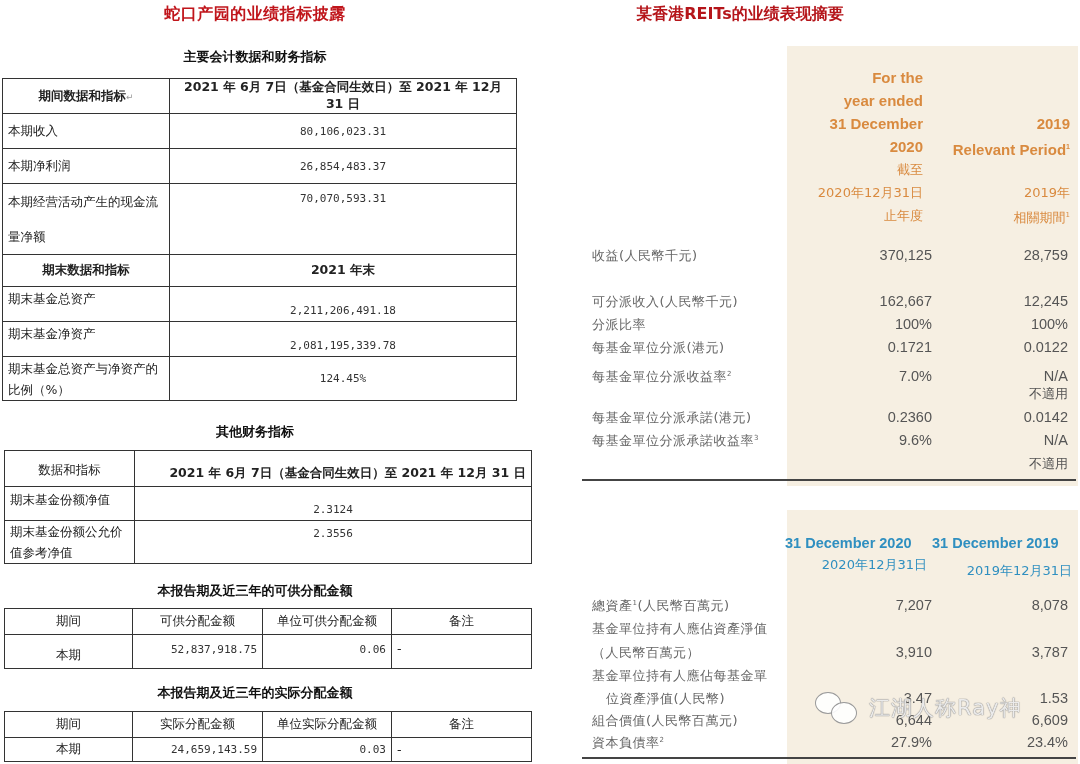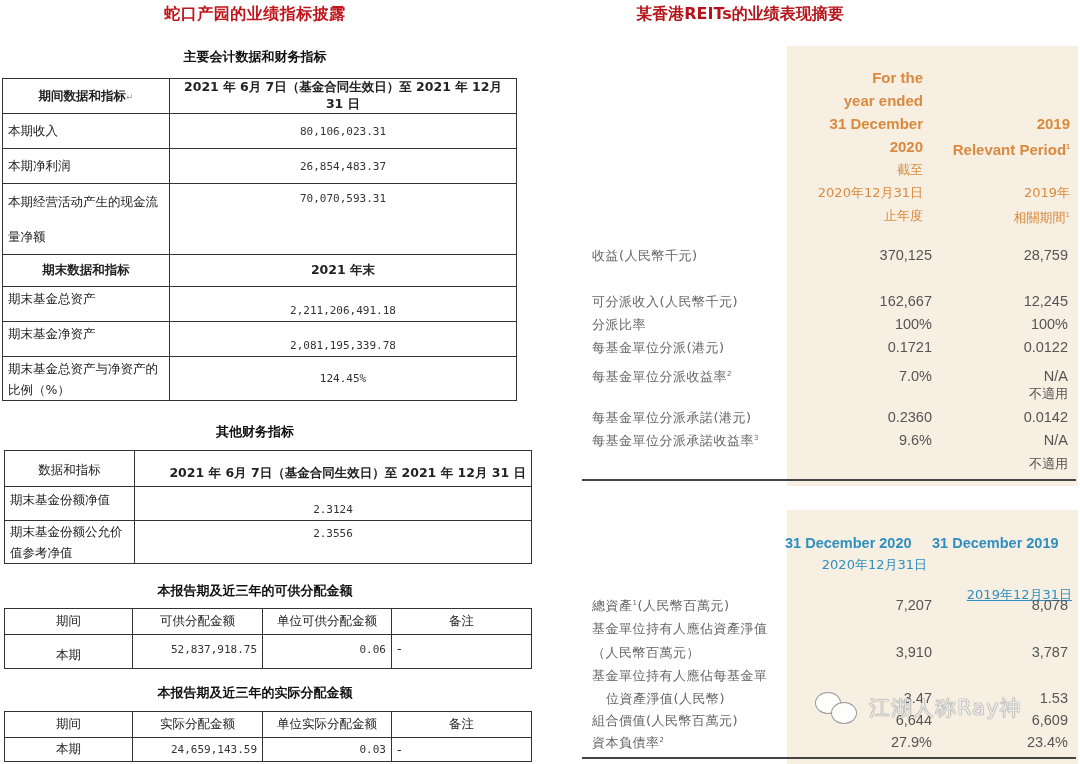--- a/index.html
+++ b/index.html
@@ -276,21 +276,21 @@
     <span class="v2 cn">不適用</span>
   </div>
 
   <div class="rule" style="top:479px;"></div>
 
   <div class="beige" style="left:247px; top:510px; width:291px; height:254px;"></div>
 
   <div class="hdr-blue" style="left:245px; top:532px; width:142px;">31 December 2020</div>
   <div class="hdr-blue-cn" style="left:245px; top:554px; width:142px;">2020年12月31日</div>
   <div class="hdr-blue" style="left:392px; top:532px; width:140px;">31 December 2019</div>
-  <div class="hdr-blue-cn" style="left:392px; top:584px; width:140px;text-decoration:underline;">2019年12月31日</div>
+  <div class="hdr-blue-cn" style="left:392px; top:560px; width:140px;">2019年12月31日</div>
 
   <div class="r-row" style="top:597px;">
     <span class="lab"><span>總資產</span><sup>1</sup><span>(人民幣百萬元)</span></span>
     <span class="v1">7,207</span>
     <span class="v2">8,078</span>
   </div>
   <div class="r-row" style="top:620px;">
     <span class="lab">基金單位持有人應佔資產淨值</span>
   </div>
   <div class="r-row" style="top:644px;">

